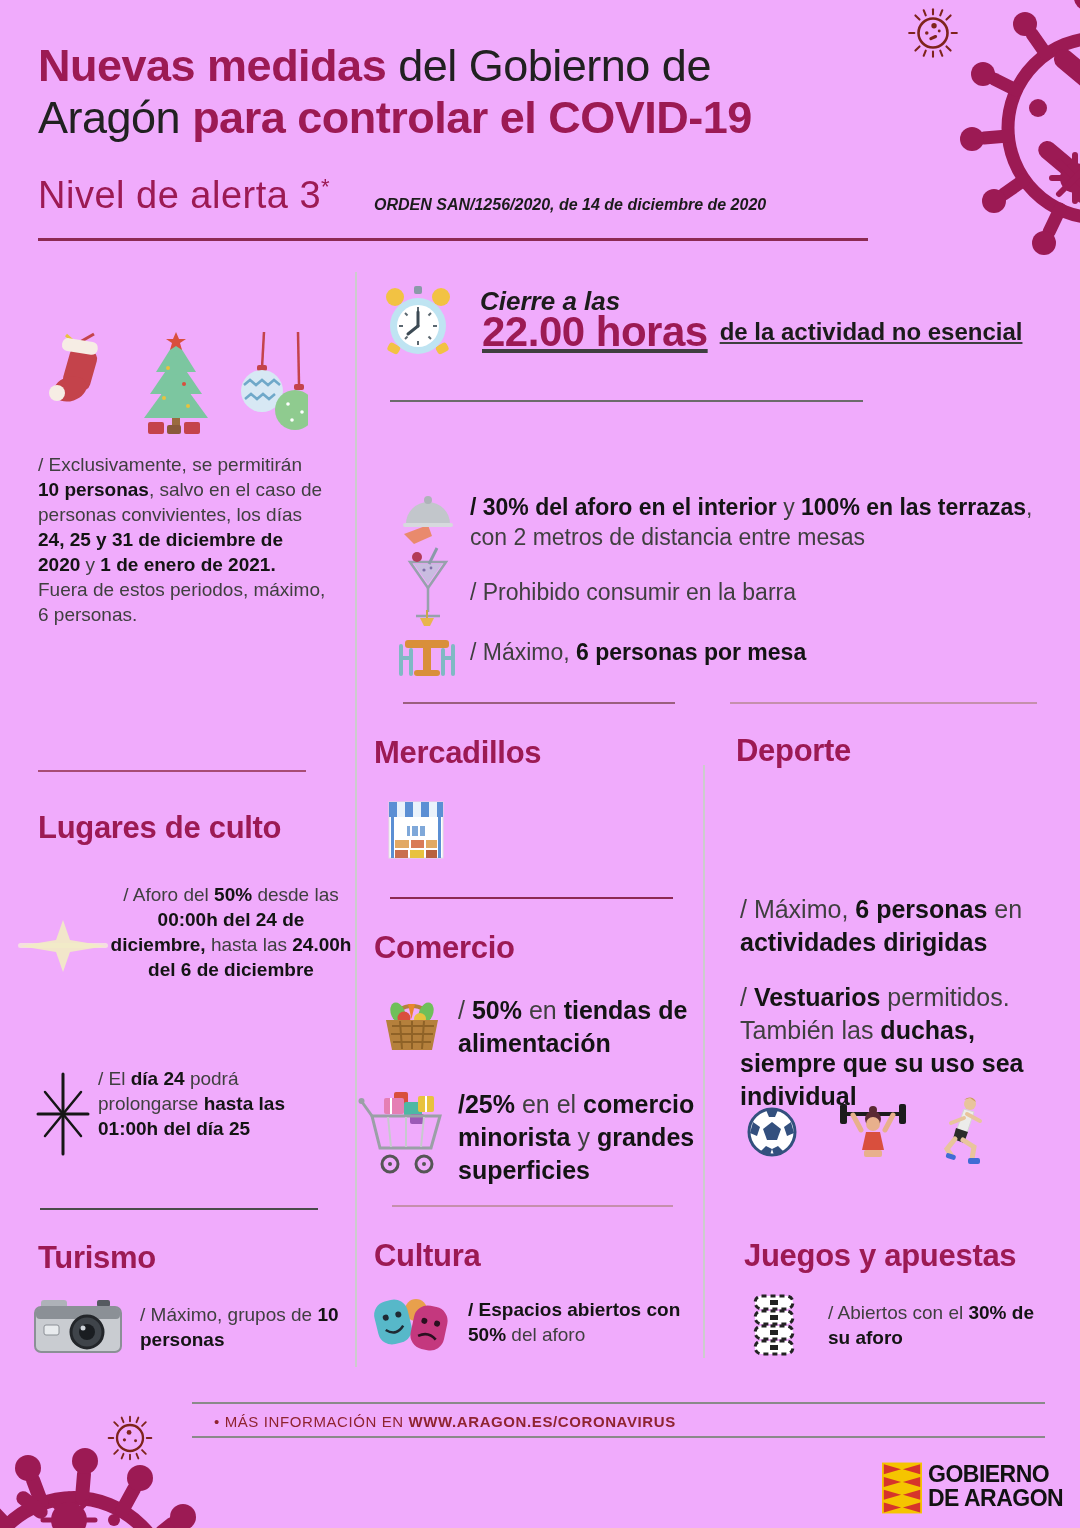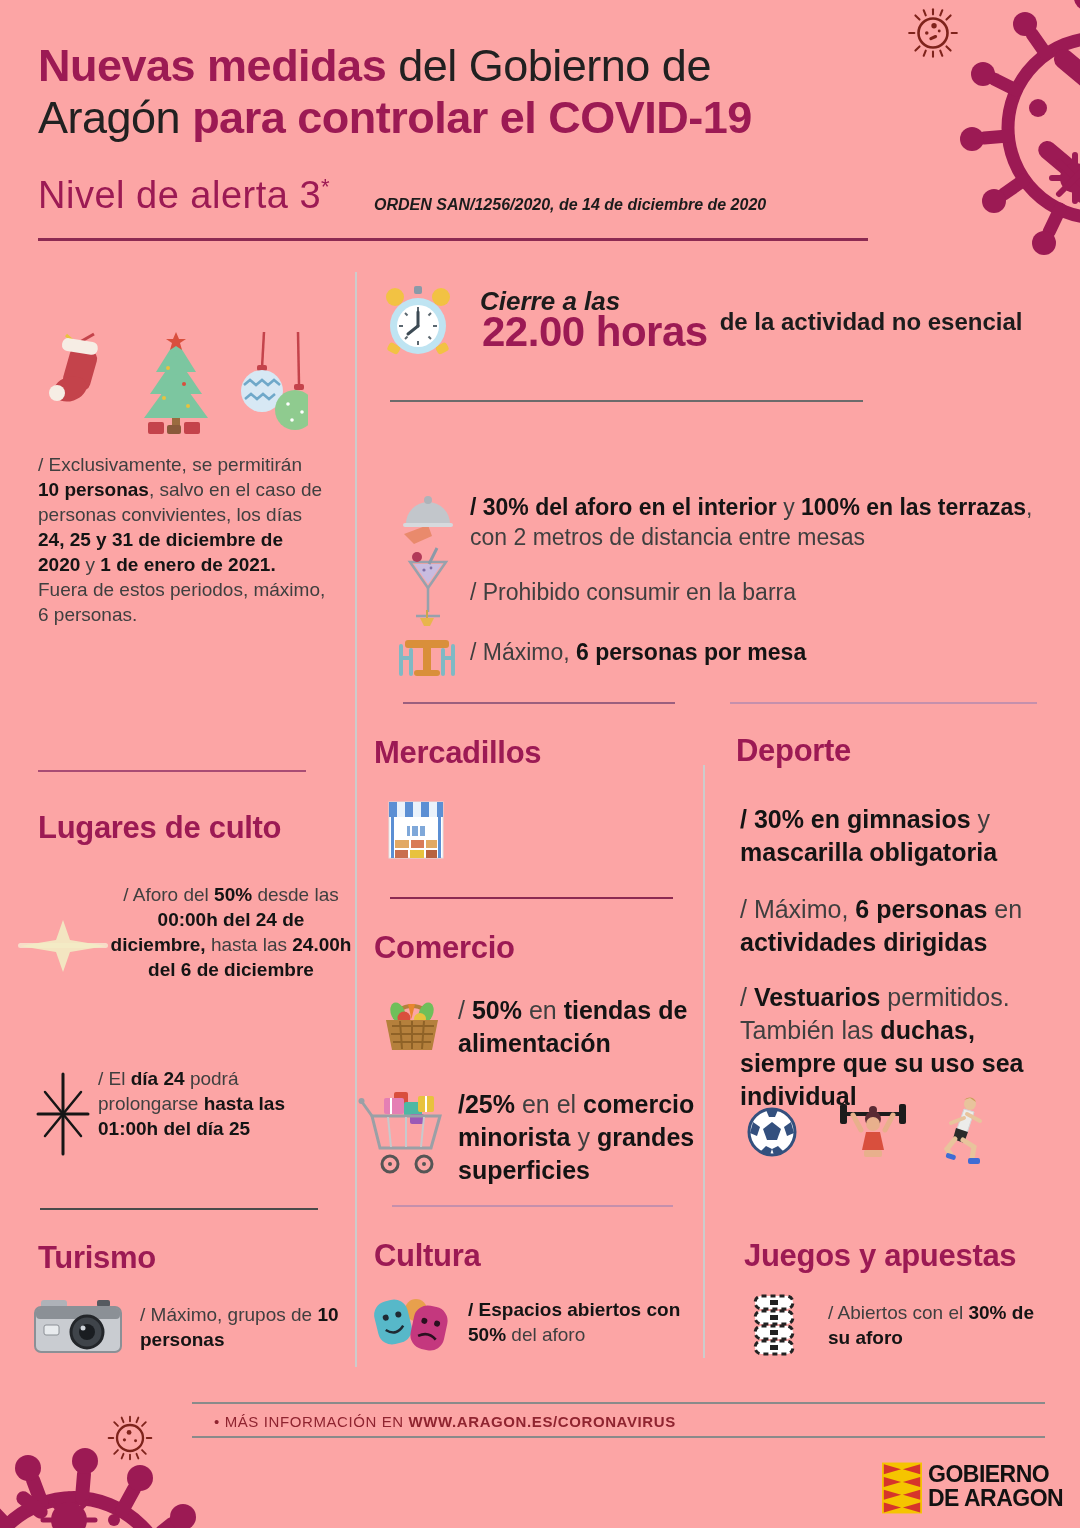--- a/index.html
+++ b/index.html
@@ -1,16 +1,16 @@
 <!DOCTYPE html>
 <html><head>
 <meta charset="utf-8">
 <style>
   html,body{margin:0;padding:0;background:#ffffff;}
-  .page{position:relative;width:1080px;height:1528px;background:#fca5a5;overflow:hidden;
+  .page{position:relative;width:1080px;height:1528px;background:#f0abfc;overflow:hidden;
         font-family:"Liberation Sans","DejaVu Sans",sans-serif;color:#3f3f3f;}
   .abs{position:absolute;}
   
   .hero{font-size:45px;line-height:1.16;font-weight:400;color:#212121;letter-spacing:-0.5px;}
   .hero .rbold{font-weight:700;color:#9C1A54;}
   .alert{font-size:38px;color:#9C1A54;letter-spacing:0.5px;}
   .alert sup{font-size:22px;}
   .orden{font-size:16px;font-style:italic;font-weight:700;color:#1c1c1c;}
   
   .rule{position:absolute;height:2px;background:#8a8a8a;}
@@ -18,21 +18,21 @@
   
   .sec-title{font-size:31px;font-weight:700;color:#9C1A54;letter-spacing:-0.3px;white-space:nowrap;}
   
   .txt{line-height:1.32;color:#3f3f3f;font-weight:400;}
   .txt .rbold{font-weight:700;color:#141414;}
   .t24{font-size:19px;} .t25{font-size:25px;} .t23{font-size:23px;}
   
   .closure-intro{font-size:26px;font-weight:700;color:#1c1c1c;}
   .closure-time{font-size:42px;font-weight:700;color:#9C1A54;letter-spacing:-0.5px;}
   .closure-rest{font-size:24px;font-weight:700;color:#1c1c1c;margin-left:12px;}
-  .baseline-row{display:flex;align-items:flex-start;}
+  .baseline-row{display:flex;align-items:center;text-decoration:underline;}
   
   .finfo{font-size:15px;letter-spacing:0.6px;color:#8F2430;}
   .finfo .url{font-weight:700;}
   .logo-text{font-size:23px;font-weight:800;line-height:1.04;color:#121212;letter-spacing:-0.5px;}
 </style>
 </head>
 <body>
 
 <div class="page">
 
@@ -378,21 +378,20 @@
         <circle cx="53" cy="32" r="3" fill="#2a1020"></circle>
           <circle cx="66" cy="32" r="3" fill="#2a1020"></circle>
         <path d="M50,48 Q59,41 68,48" fill="none" stroke="#2a1020" stroke-width="2.5"></path>
       </g>
     </svg>
   </span>
   <div class="abs txt t24" style="left:468px;top:1297px;width:230px;"><span class="rbold">/ Espacios abiertos con 50%</span><span> del aforo</span></div>
 
   <div class="abs sec-title" style="left:736px;top:733px;">Deporte</div>
 
-  <div class="abs txt t25" style="left:740px;top:803px;width:300px;"><span class="rbold">/ 30% en gimnasios</span><span> y </span><span class="rbold">mascarilla obligatoria</span></div>
   <div class="abs txt t25" style="left:740px;top:893px;width:300px;"><span>/ Máximo, </span><span class="rbold">6 personas</span><span> en </span><span class="rbold">actividades dirigidas</span></div>
   <div class="abs txt t25" style="left:740px;top:981px;width:305px;"><span>/ </span><span class="rbold">Vestuarios</span><span> permitidos. También las </span><span class="rbold">duchas, siempre que su uso sea individual</span></div>
 
   <span class="abs" style="left:746px;top:1106px;">
     <svg width="52" height="52" viewBox="0 0 52 52">
       <circle cx="26" cy="26" r="23" fill="#ffffff" stroke="#33507E" stroke-width="3"></circle>
       <polygon points="26,16 35,23 31,34 21,34 17,23" fill="#33507E"></polygon>
       <polygon points="20,4 32,4 29,11 23,11" fill="#33507E"></polygon>
       <polygon points="45,16 48,27 41,30 38,21" fill="#33507E"></polygon>
       <polygon points="7,16 4,27 11,30 14,21" fill="#33507E"></polygon>

